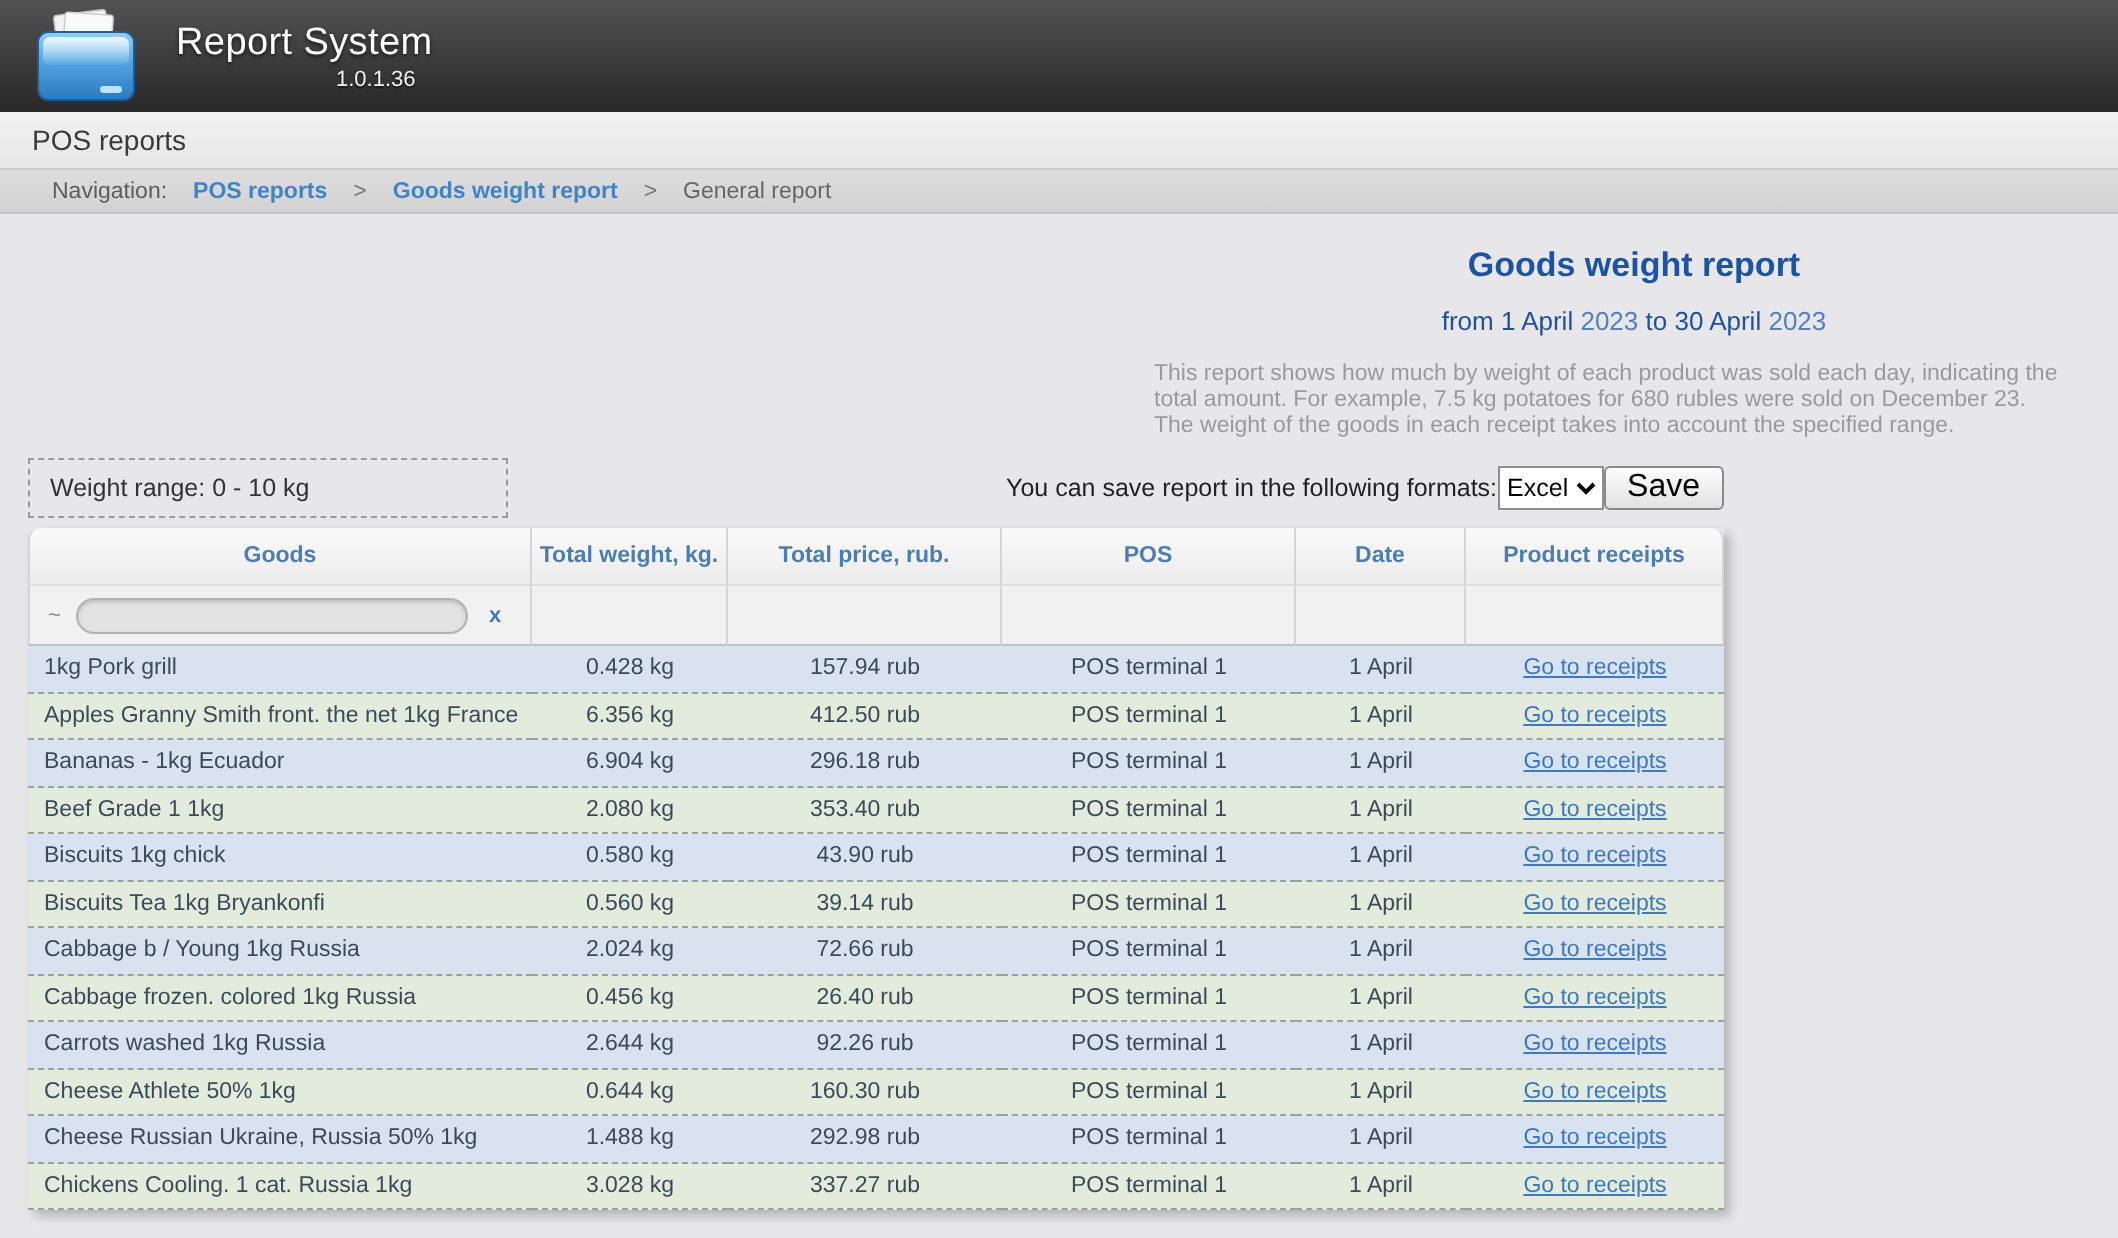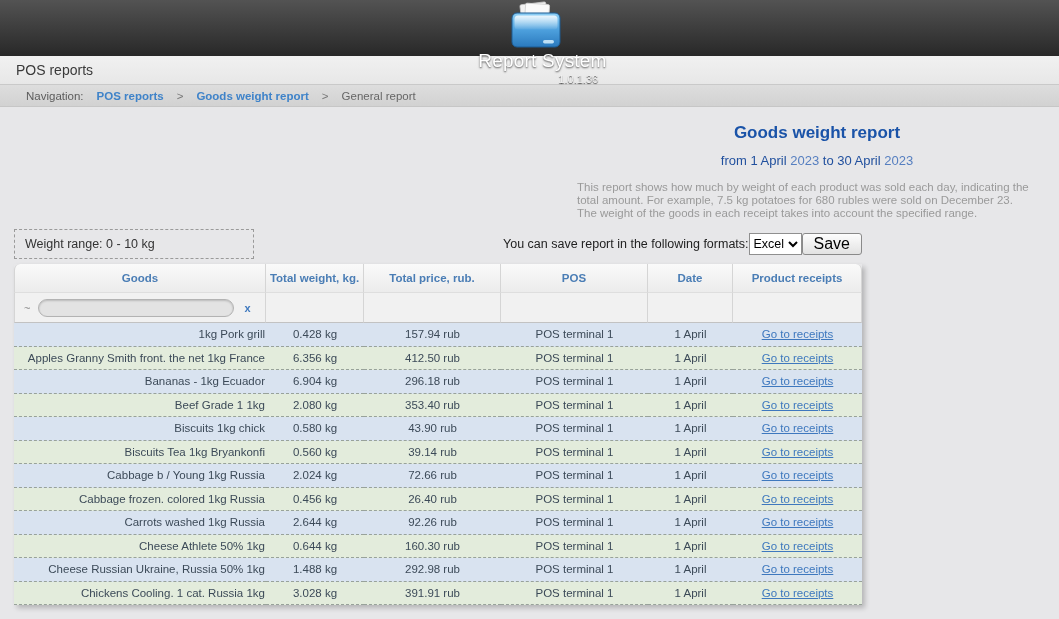--- a/index.html
+++ b/index.html
@@ -6,21 +6,21 @@
   html,body { margin:0; padding:0; }
   body {
     width:1059px; height:619px; overflow:hidden;
     background:#e7e7e9;
     font-family:"Liberation Sans","DejaVu Sans",sans-serif;
   }
 
   
   .topbar {
     height:56px; background:linear-gradient(#535353,#282828);
-    display:flex; align-items:center; padding-left:12px;flex-direction:column;
+    display:flex; align-items:center; padding-left:12px;
   }
   .logo { width:62px; height:50px; flex:0 0 auto; }
   .titlewrap { display:flex; flex-direction:column; margin-left:14px; }
   .apptitle { color:#ffffff; font-size:19px; letter-spacing:0.2px; text-shadow:0 1px 2px rgba(0,0,0,.7); }
   .appversion { color:#f0f0f0; font-size:11px; margin-left:80px; margin-top:1px; text-shadow:0 1px 1px rgba(0,0,0,.7); }
 
   
   .menubar {
     height:29px; background:linear-gradient(#f1f1f1,#e7e7e7);
     border-bottom:1px solid #c9c9c9;
@@ -105,21 +105,21 @@
   .filter-clear {
     color:#3e78be; font-weight:bold; font-size:11px;
     margin-left:10px; text-decoration:none; cursor:pointer;
   }
   tbody td {
     height:23.5px; font-size:11.5px; color:#3c4a58;
     border-bottom:1px dashed #98a29a;
     text-align:center; vertical-align:middle;
     white-space:nowrap; overflow:hidden;
   }
-  tbody td.goods { text-align:right; padding-left:8px; }
+  tbody td.goods { text-align:left; padding-left:8px; }
   tbody tr.blue td  { background:#d9e3f0; }
   tbody tr.green td { background:#e3ecdc; }
   a.receipts { color:#3e78be; text-decoration:underline; font-size:11.5px; cursor:pointer; }
 </style>
 </head>
 <body>
 
 <div class="topbar">
   <div class="logo">
     <svg width="62" height="50" viewBox="0 0 62 50">
@@ -308,19 +308,19 @@
         <td class="goods">Cheese Russian Ukraine, Russia 50% 1kg</td>
         <td>1.488 kg</td>
         <td>292.98 rub</td>
         <td>POS terminal 1</td>
         <td>1 April</td>
         <td><a class="receipts">Go to receipts</a></td>
       </tr>
       <tr class="green">
         <td class="goods">Chickens Cooling. 1 cat. Russia 1kg</td>
         <td>3.028 kg</td>
-        <td>391.91 rub</td>
+        <td>337.27 rub</td>
         <td>POS terminal 1</td>
         <td>1 April</td>
         <td><a class="receipts">Go to receipts</a></td>
       </tr>
     </tbody>
 </table>
 
 </body></html>

